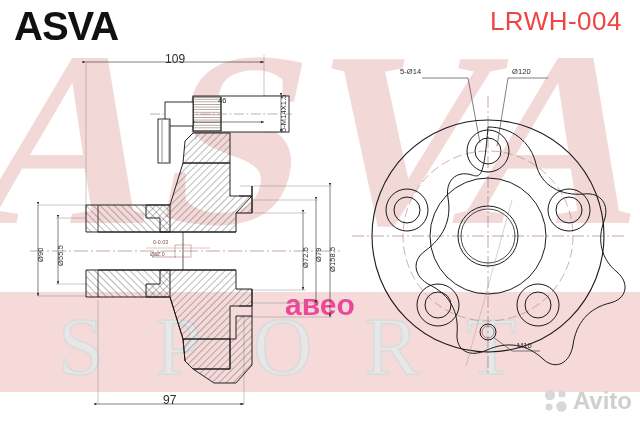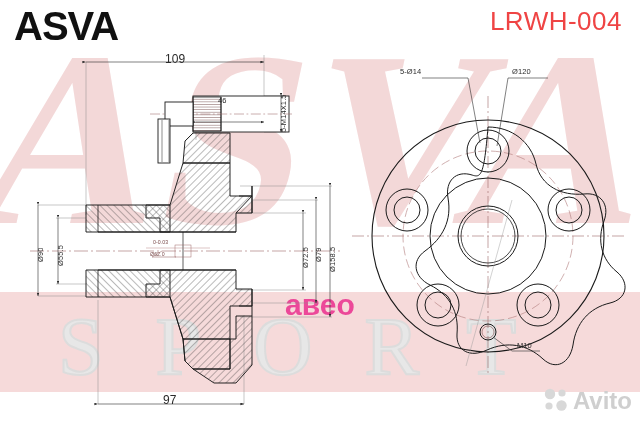--- a/index.html
+++ b/index.html
@@ -64,20 +64,21 @@
     font-weight: 700;
     color: #ec4899;
     font-family: "Liberation Sans", sans-serif;
     letter-spacing: 0px;
   }
   .wm-avito-logo {
     position: absolute;
     right: 8px;
     bottom: 6px;
     display: flex;
+    align-items: center;
     gap: 4px;
     color: #cfcfcf;
   }
   .wm-avito-logo .lbl {
     font-size: 24px;
     font-weight: 700;
     color: #cfcfcf;
     font-family: "Liberation Sans", sans-serif;
   }
 

